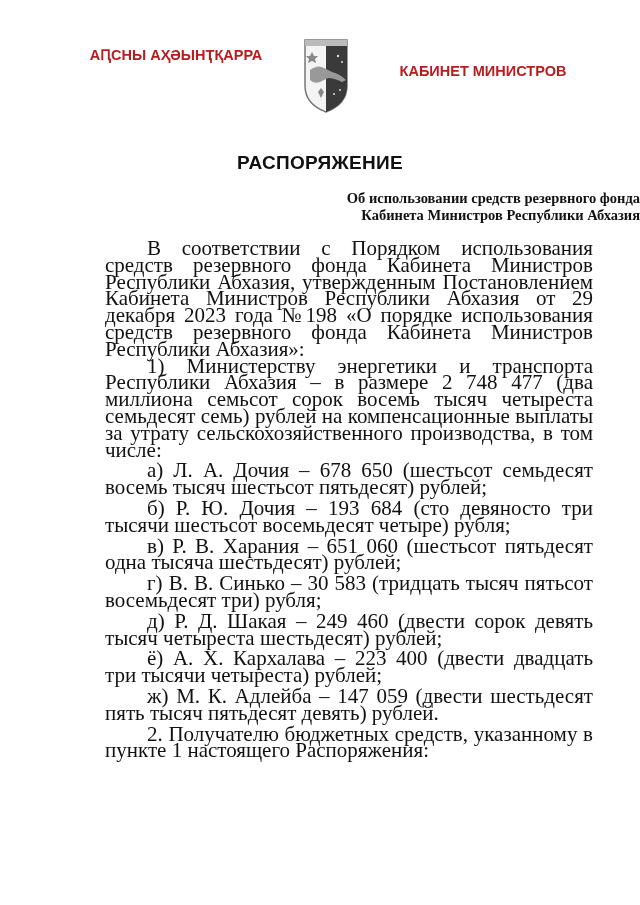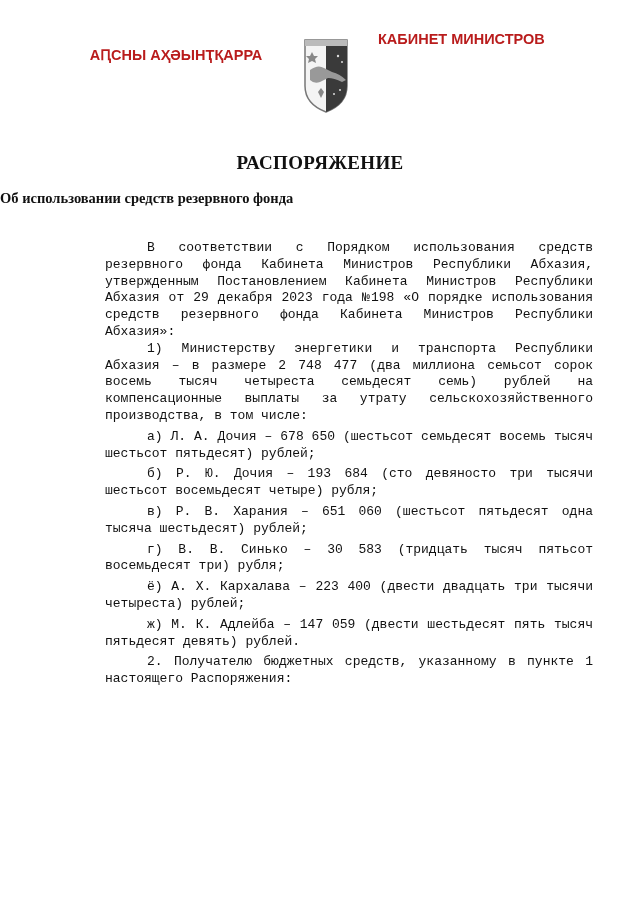--- a/index.html
+++ b/index.html
@@ -1,24 +1,24 @@
 <!DOCTYPE html>
 <html><head>
 <meta charset="utf-8">
 <style>
   html, body { margin:0; padding:0; background:#ffffff; }
   body { width:640px; height:905px; position:relative; overflow:hidden; color:#111; }
   .hdr { position:absolute; font-family:"Liberation Sans", sans-serif; font-weight:bold; font-size:14.5px; color:#b91c1c; line-height:22px; }
   .hdr-left { left:62px; top:44px; width:228px; text-align:center; }
-  .hdr-right { left:378px; top:28px; width:210px; text-align:left; }
+  .hdr-right { left:378px; top:60px; width:210px; text-align:center; }
   .hdr-right .l2 { letter-spacing:1.6px; }
   .emblem { position:absolute; left:302px; top:36px; width:48px; height:78px; }
-  .title { position:absolute; left:0; width:640px; top:152px; text-align:center; font-family:Liberation Serif, serif; font-weight:bold; font-size:19px; letter-spacing:0.3px; }
-  .subtitle { position:absolute; left:0; width:640px; top:190px; text-align:left; font-family:"Liberation Serif", serif; font-weight:bold; font-size:14.5px; line-height:17px; }
-  .body { position:absolute; left:105px; width:488px; top:240px; font-family:Liberation Mono, monospace; font-size:13px; line-height:16.8px; text-align:justify; }
+  .title { position:absolute; left:0; width:640px; top:152px; text-align:center; font-family:Liberation Sans, sans-serif; font-weight:bold; font-size:19px; letter-spacing:0.3px; }
+  .subtitle { position:absolute; left:0; width:640px; top:190px; text-align:right; font-family:"Liberation Serif", serif; font-weight:bold; font-size:14.5px; line-height:17px; }
+  .body { position:absolute; left:105px; width:488px; top:240px; font-family:Liberation Serif, serif; font-size:21px; line-height:16.8px; text-align:justify; }
   .body p { margin:0; text-indent:42px; }
   .gap-big { margin-top:16.8px !important; }
   .item { margin-top:4px !important; }
 </style>
 </head>
 <body>
 
 <div class="hdr hdr-left">
   <div>АԤСНЫ АҲӘЫНҬҚАРРА</div>
 </div>
@@ -37,25 +37,27 @@
 </svg>
 
 <div class="hdr hdr-right">
   <div>КАБИНЕТ МИНИСТРОВ</div>
 </div>
 
 <div class="title">РАСПОРЯЖЕНИЕ</div>
 
 <div class="subtitle">
   <div>Об использовании средств резервного фонда</div>
+  <div>Кабинета Министров Республики Абхазия</div>
 </div>
 
 <div class="body">
   <p>В соответствии с Порядком использования средств резервного фонда Кабинета Министров Республики Абхазия, утвержденным Постановлением Кабинета Министров Республики Абхазия от 29 декабря 2023 года №198 «О порядке использования средств резервного фонда Кабинета Министров Республики Абхазия»:</p>
   <p>1) Министерству энергетики и транспорта Республики Абхазия – в размере 2 748 477 (два миллиона семьсот сорок восемь тысяч четыреста семьдесят семь) рублей на компенсационные выплаты за утрату сельскохозяйственного производства, в том числе:</p>
   <p class="item">а) Л. А. Дочия – 678 650 (шестьсот семьдесят восемь тысяч шестьсот пятьдесят) рублей;</p>
   <p class="item">б) Р. Ю. Дочия – 193 684 (сто девяносто три тысячи шестьсот восемьдесят четыре) рубля;</p>
   <p class="item">в) Р. В. Харания – 651 060 (шестьсот пятьдесят одна тысяча шестьдесят) рублей;</p>
   <p class="item">г) В. В. Синько – 30 583 (тридцать тысяч пятьсот восемьдесят три) рубля;</p>
+  <p class="item">д) Р. Д. Шакая – 249 460 (двести сорок девять тысяч четыреста шестьдесят) рублей;</p>
   <p class="item">ё) А. Х. Кархалава – 223 400 (двести двадцать три тысячи четыреста) рублей;</p>
   <p class="item">ж) М. К. Адлейба – 147 059 (двести шестьдесят пять тысяч пятьдесят девять) рублей.</p>
   <p class="item">2. Получателю бюджетных средств, указанному в пункте 1 настоящего Распоряжения:</p>
 </div>
 
 </body></html>

